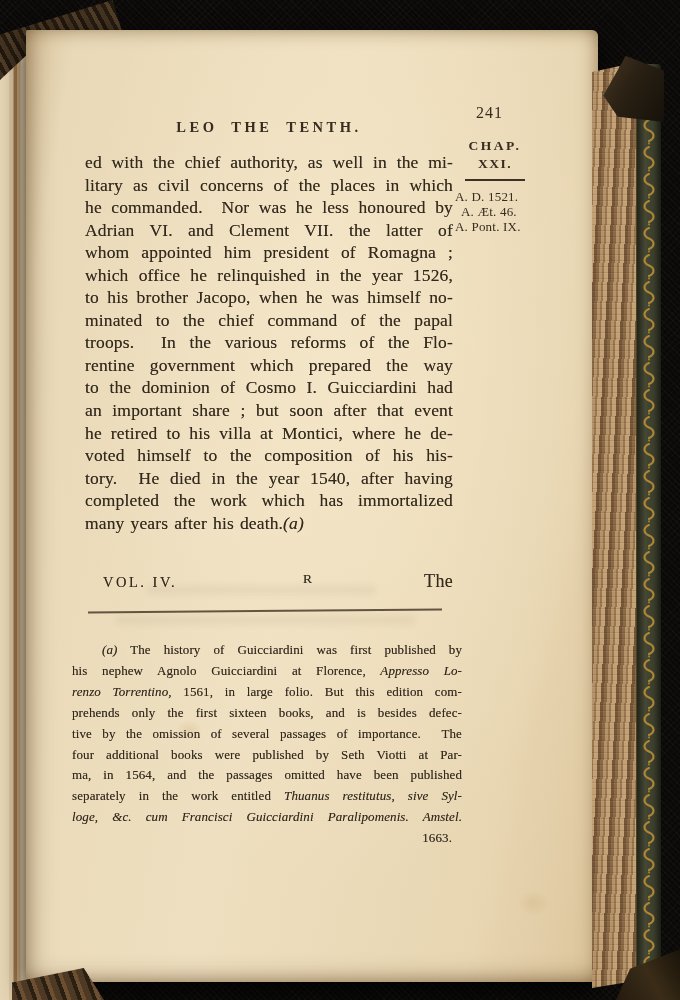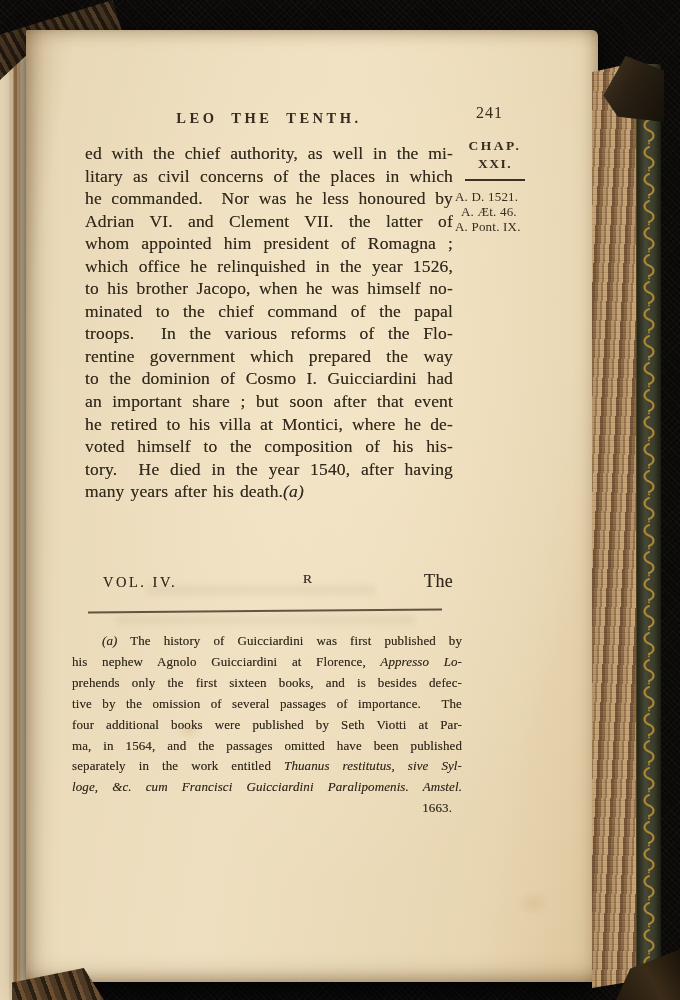--- a/index.html
+++ b/index.html
@@ -40,21 +40,21 @@
       0 10px 26px rgba(0,0,0,0.8);
     border-radius:2px 6px 6px 2px;
   }
   .foxing1{left:150px;top:690px;width:26px;height:20px;border-radius:50%;
     background:radial-gradient(rgba(170,115,50,0.14),transparent 70%);}
   .foxing2{left:490px;top:860px;width:34px;height:26px;border-radius:50%;
     background:radial-gradient(rgba(170,115,50,0.12),transparent 70%);}
   .ghost{filter:blur(3px);opacity:0.06;background:#5a4628;height:10px;border-radius:4px;}
 
   
-  .ink{color:#32291d;}
+  .ink{color:#32291d;margin-top:9px;}
   .running-header{
     left:59px;top:80px;width:368px;text-align:center;
     font-size:14.5px;letter-spacing:3.5px;word-spacing:7px;
     color:#362c1f;font-weight:bold;
   }
   .page-number{left:450px;top:74px;font-size:16px;letter-spacing:1px;color:#362c1f;}
   .margin-col{left:427px;top:108px;width:84px;text-align:center;color:#362c1f;}
   .chap1{font-size:13.5px;letter-spacing:2.5px;font-weight:bold;}
   .chap2{font-size:13.5px;letter-spacing:1.5px;font-weight:bold;margin-top:2px;}
   .chap-rule{width:60px;height:2px;background:#3c3123;margin:7px auto 8px auto;}
@@ -163,34 +163,36 @@
       <div class="tline just"><span>which office he relinquished in the year 1526,</span></div>
       <div class="tline just"><span>to his brother Jacopo, when he was himself no-</span></div>
       <div class="tline just"><span>minated to the chief command of the papal</span></div>
       <div class="tline just"><span>troops.&nbsp; In the various reforms of the Flo-</span></div>
       <div class="tline just"><span>rentine government which prepared the way</span></div>
       <div class="tline just"><span>to the dominion of Cosmo I. Guicciardini had</span></div>
       <div class="tline just"><span>an important share ; but soon after that event</span></div>
       <div class="tline just"><span>he retired to his villa at Montici, where he de-</span></div>
       <div class="tline just"><span>voted himself to the composition of his his-</span></div>
       <div class="tline just"><span>tory.&nbsp; He died in the year 1540, after having</span></div>
+      <div class="tline just"><span>completed the work which has immortalized</span></div>
       <div class="tline al-l"><span>many years after his death.</span><span class="it">(a)</span></div>
     </div>
 
   <div class="abs sig-line">
     <span class="vol">VOL. IV.</span>
     <span class="sig">R</span>
     <span class="catchword">The</span>
   </div>
 
   <div class="abs foot-rule"></div>
 
   <div class="abs footnote-block ink">
       <div class="tline just ind"><span class="it">(a)</span><span> The history of Guicciardini was first published by</span></div>
       <div class="tline just"><span>his nephew Agnolo Guicciardini at Florence, </span><span class="it">Appresso Lo-</span></div>
+      <div class="tline just"><span class="it">renzo Torrentino,</span><span> 1561, in large folio. But this edition com-</span></div>
       <div class="tline just"><span>prehends only the first sixteen books, and is besides defec-</span></div>
       <div class="tline just"><span>tive by the omission of several passages of importance.&nbsp; The</span></div>
       <div class="tline just"><span>four additional books were published by Seth Viotti at Par-</span></div>
       <div class="tline just"><span>ma, in 1564, and the passages omitted have been published</span></div>
       <div class="tline just"><span>separately in the work entitled </span><span class="it">Thuanus restitutus, sive Syl-</span></div>
       <div class="tline just"><span class="it">loge, &amp;c. cum Francisci Guicciardini Paralipomenis. Amstel.</span></div>
       <div class="tline al-r"><span>1663.</span></div>
     </div>
 
 </div>

